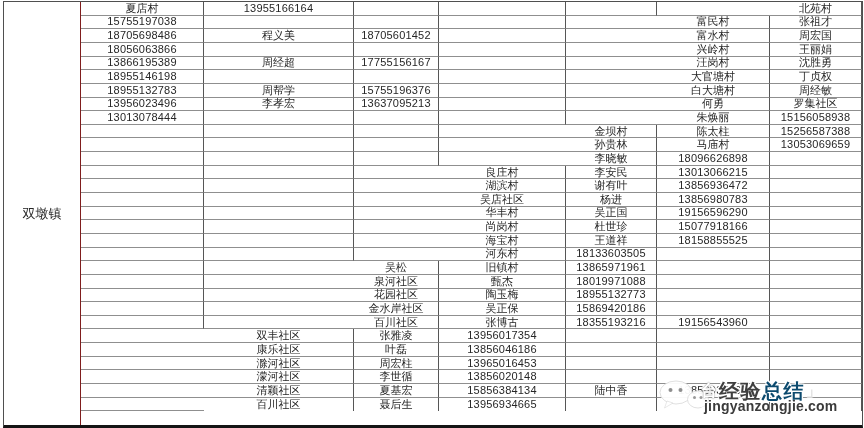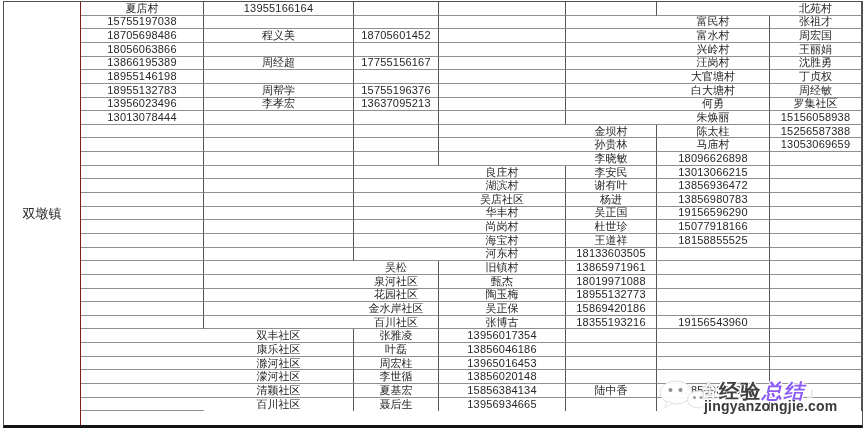--- a/index.html
+++ b/index.html
@@ -260,18 +260,18 @@
     <circle cx="22.5" cy="10" r="2" fill="#8f8f8f"></circle>
     <ellipse cx="40" cy="19.5" rx="10.5" ry="8.5" fill="#ffffff" fill-opacity="0.95" stroke="#d8d8d8" stroke-width="0.8"></ellipse>
     <path d="M46 26 L48.5 30 L42 28.5 Z" fill="#ffffff" fill-opacity="0.95"></path>
     <circle cx="36.5" cy="17.5" r="1.5" fill="#9a9a9a"></circle>
     <circle cx="43" cy="17.5" r="1.5" fill="#9a9a9a"></circle>
   </svg>
 
   <div class="wm wm-line1">
     <span class="wm-prefix">台</span>
     <span class="wm-word" style="color: rgb(63, 63, 63);">经验</span>
-    <span class="wm-word" style="color: #8b5cf6; font-style: italic;">总结</span>
+    <span class="wm-word" style="color: #0c4a6e;">总结</span>
     <span class="wm-quote">」</span>
   </div>
   <div class="wm wm-line2" style="color: rgb(59, 59, 59);">jingyanzongjie.com</div>
 
 </div>
 
 </body></html>

